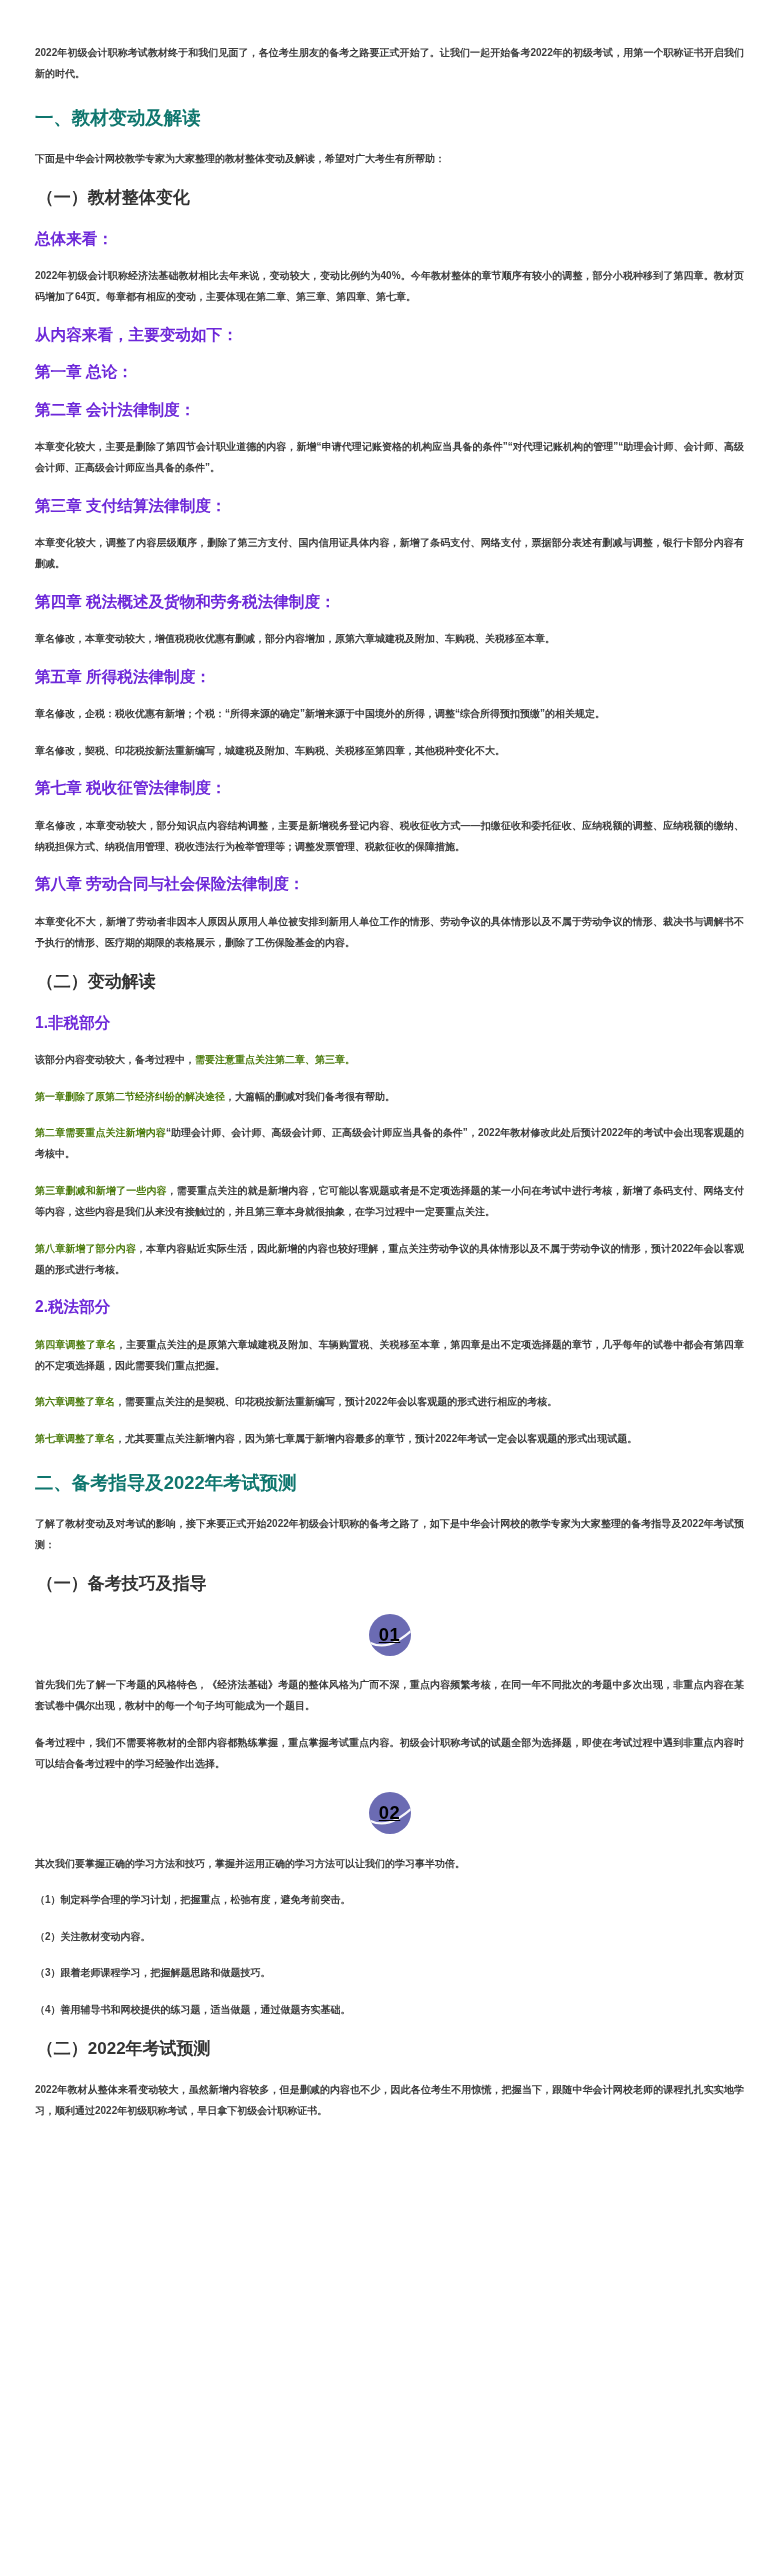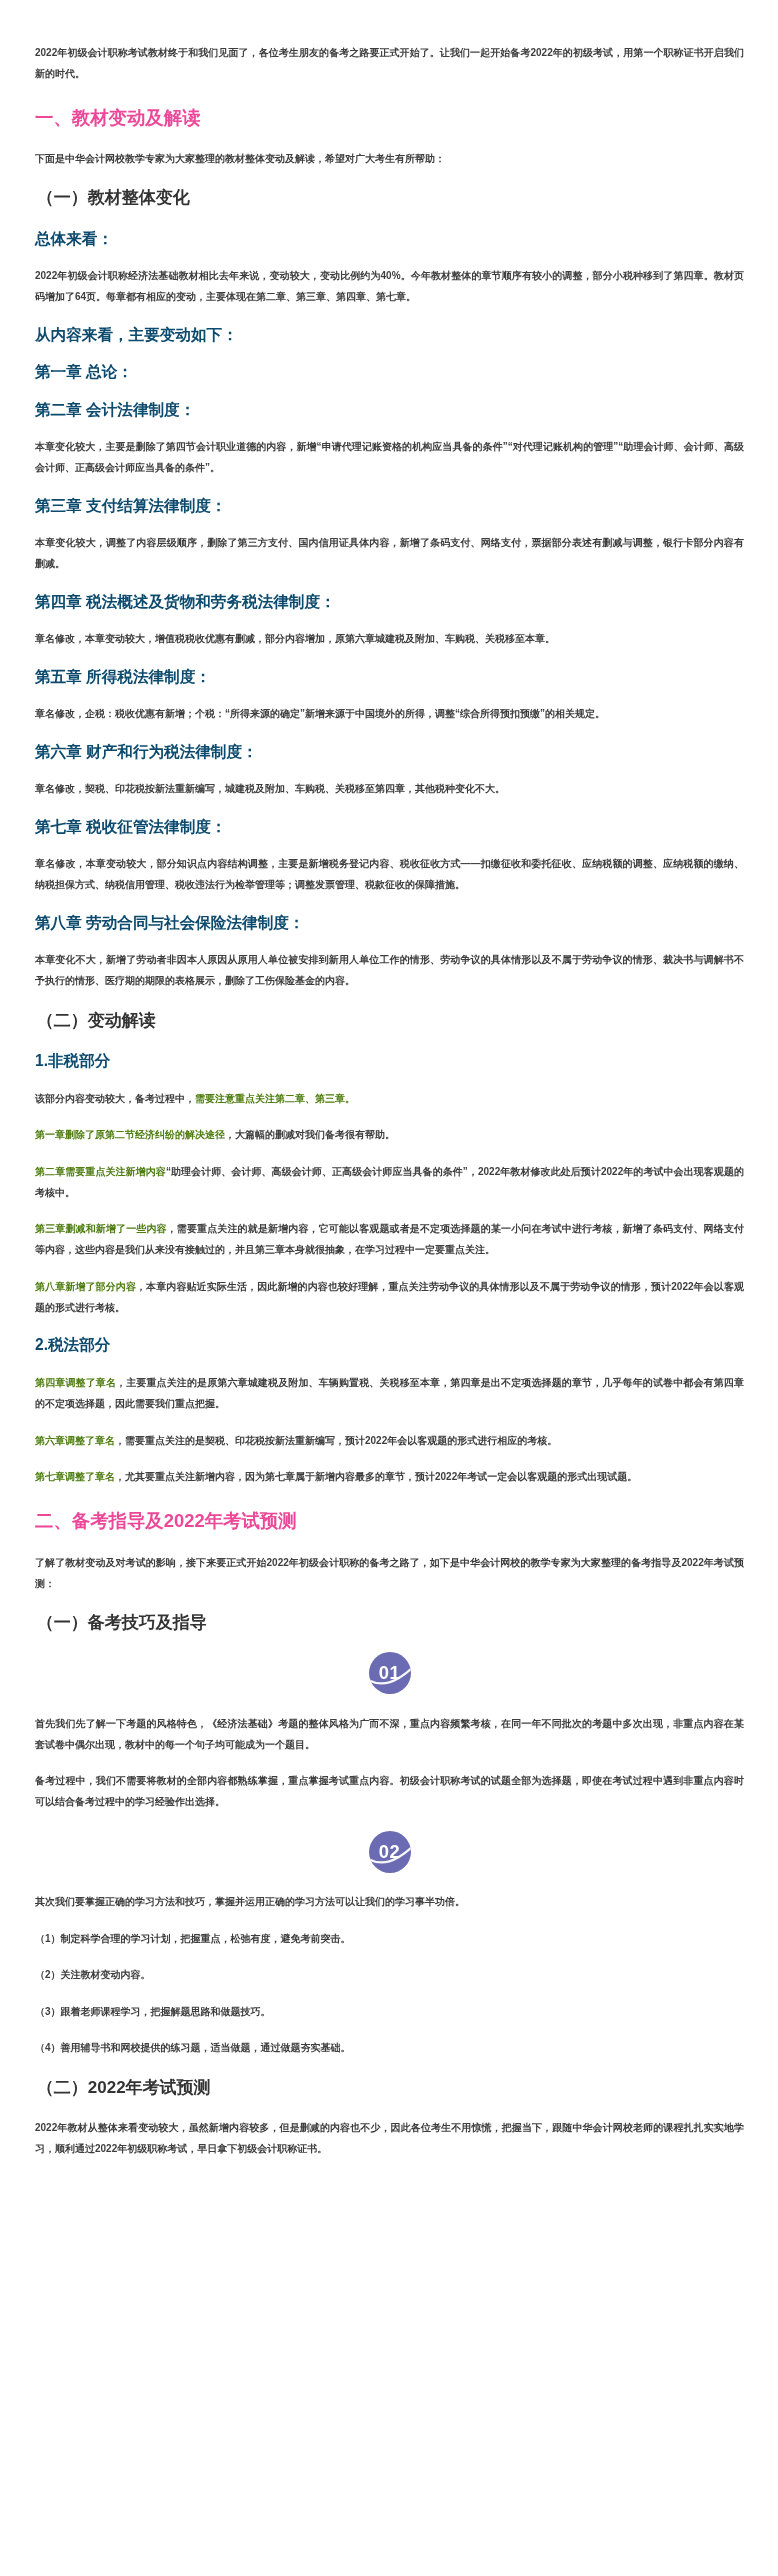--- a/index.html
+++ b/index.html
@@ -2,31 +2,31 @@
 <html style="font-size:14.7px"><head>
 <meta charset="utf-8">
 <style>
   html,body{margin:0;padding:0;background:#ffffff;}
   body{font-family:"Liberation Sans","DejaVu Sans",sans-serif;color:#3e3e3e;}
   .page{
     width:779px;height:2576px;margin:0 auto;box-sizing:border-box;
     padding:26px 35px 37px 35px;background:#ffffff;overflow:hidden;
   }
   .blk{font-size:10px;line-height:21px;margin:15.6px 0;text-align:justify;font-weight:700;color:#3e3e3e;}
-  h2.h1red{font-size:18.4px;line-height:24px;font-weight:700;color:#ec4899;margin:22px 0 18.4px 0;text-align:left;}
+  h2.h1red{font-size:18.4px;line-height:24px;font-weight:700;color:#0f766e;margin:22px 0 18.4px 0;text-align:left;}
   h3.h2{font-size:17px;line-height:22px;font-weight:700;color:#333333;margin:18.4px 0;text-align:left;padding-left:1.8px;}
-  h4.h3{font-size:15.6px;line-height:21px;font-weight:700;color:#0c4a6e;margin:16.5px 0;text-align:left;}
+  h4.h3{font-size:15.6px;line-height:21px;font-weight:700;color:#6d28d9;margin:16.5px 0;text-align:left;}
   .red{color:#4d7c0f;}
   .badge-wrap{display:flex;justify-content:center;margin:18.4px 0;}
   .badge{
     position:relative;width:42px;height:42px;border-radius:50%;
     background:#6b6bb3;overflow:hidden;
     display:flex;align-items:center;justify-content:center;
   }
-  .badge-num{position:relative;z-index:2;color:#ffffff;font-weight:700;font-size:18.4px;letter-spacing:0.5px;}
+  .badge-num{position:relative;z-index:2;color:#000000;font-weight:700;font-size:18.4px;letter-spacing:0.5px;text-decoration:underline;}
   .swoosh{position:absolute;left:0;top:0;width:100%;height:100%;z-index:1;}
 </style>
 </head>
 <body>
 
 <article class="page">
     <p class="blk p"><span>2022年初级会计职称考试教材终于和我们见面了，各位考生朋友的备考之路要正式开始了。让我们一起开始备考2022年的初级考试，用第一个职称证书开启我们新的时代。</span></p>
     <h2 class="blk h1red"><span>一、教材变动及解读</span></h2>
     <p class="blk p"><span>下面是中华会计网校教学专家为大家整理的教材整体变动及解读，希望对广大考生有所帮助：</span></p>
     <h3 class="blk h2"><span>（一）教材整体变化</span></h3>
@@ -35,21 +35,20 @@
     <h4 class="blk h3"><span>从内容来看，主要变动如下：</span></h4>
     <h4 class="blk h3"><span>第一章 总论：</span></h4>
     <h4 class="blk h3"><span>第二章 会计法律制度：</span></h4>
     <p class="blk p"><span>本章变化较大，主要是删除了第四节会计职业道德的内容，新增“申请代理记账资格的机构应当具备的条件”“对代理记账机构的管理”“助理会计师、会计师、高级会计师、正高级会计师应当具备的条件”。</span></p>
     <h4 class="blk h3"><span>第三章 支付结算法律制度：</span></h4>
     <p class="blk p"><span>本章变化较大，调整了内容层级顺序，删除了第三方支付、国内信用证具体内容，新增了条码支付、网络支付，票据部分表述有删减与调整，银行卡部分内容有删减。</span></p>
     <h4 class="blk h3"><span>第四章 税法概述及货物和劳务税法律制度：</span></h4>
     <p class="blk p"><span>章名修改，本章变动较大，增值税税收优惠有删减，部分内容增加，原第六章城建税及附加、车购税、关税移至本章。</span></p>
     <h4 class="blk h3"><span>第五章 所得税法律制度：</span></h4>
     <p class="blk p"><span>章名修改，企税：税收优惠有新增；个税：“所得来源的确定”新增来源于中国境外的所得，调整“综合所得预扣预缴”的相关规定。</span></p>
-    <h4 class="blk h3"><span>第六章 财产和行为税法律制度：</span></h4>
     <p class="blk p"><span>章名修改，契税、印花税按新法重新编写，城建税及附加、车购税、关税移至第四章，其他税种变化不大。</span></p>
     <h4 class="blk h3"><span>第七章 税收征管法律制度：</span></h4>
     <p class="blk p"><span>章名修改，本章变动较大，部分知识点内容结构调整，主要是新增税务登记内容、税收征收方式——扣缴征收和委托征收、应纳税额的调整、应纳税额的缴纳、纳税担保方式、纳税信用管理、税收违法行为检举管理等；调整发票管理、税款征收的保障措施。</span></p>
     <h4 class="blk h3"><span>第八章 劳动合同与社会保险法律制度：</span></h4>
     <p class="blk p"><span>本章变化不大，新增了劳动者非因本人原因从原用人单位被安排到新用人单位工作的情形、劳动争议的具体情形以及不属于劳动争议的情形、裁决书与调解书不予执行的情形、医疗期的期限的表格展示，删除了工伤保险基金的内容。</span></p>
     <h3 class="blk h2"><span>（二）变动解读</span></h3>
     <h4 class="blk h3"><span>1.非税部分</span></h4>
     <p class="blk p"><span>该部分内容变动较大，备考过程中，</span><span class="red">需要注意重点关注第二章、第三章。</span></p>
     <p class="blk p"><span class="red">第一章删除了原第二节经济纠纷的解决途径</span><span>，大篇幅的删减对我们备考很有帮助。</span></p>
     <p class="blk p"><span class="red">第二章需要重点关注新增内容</span><span>“助理会计师、会计师、高级会计师、正高级会计师应当具备的条件”，2022年教材修改此处后预计2022年的考试中会出现客观题的考核中。</span></p>

